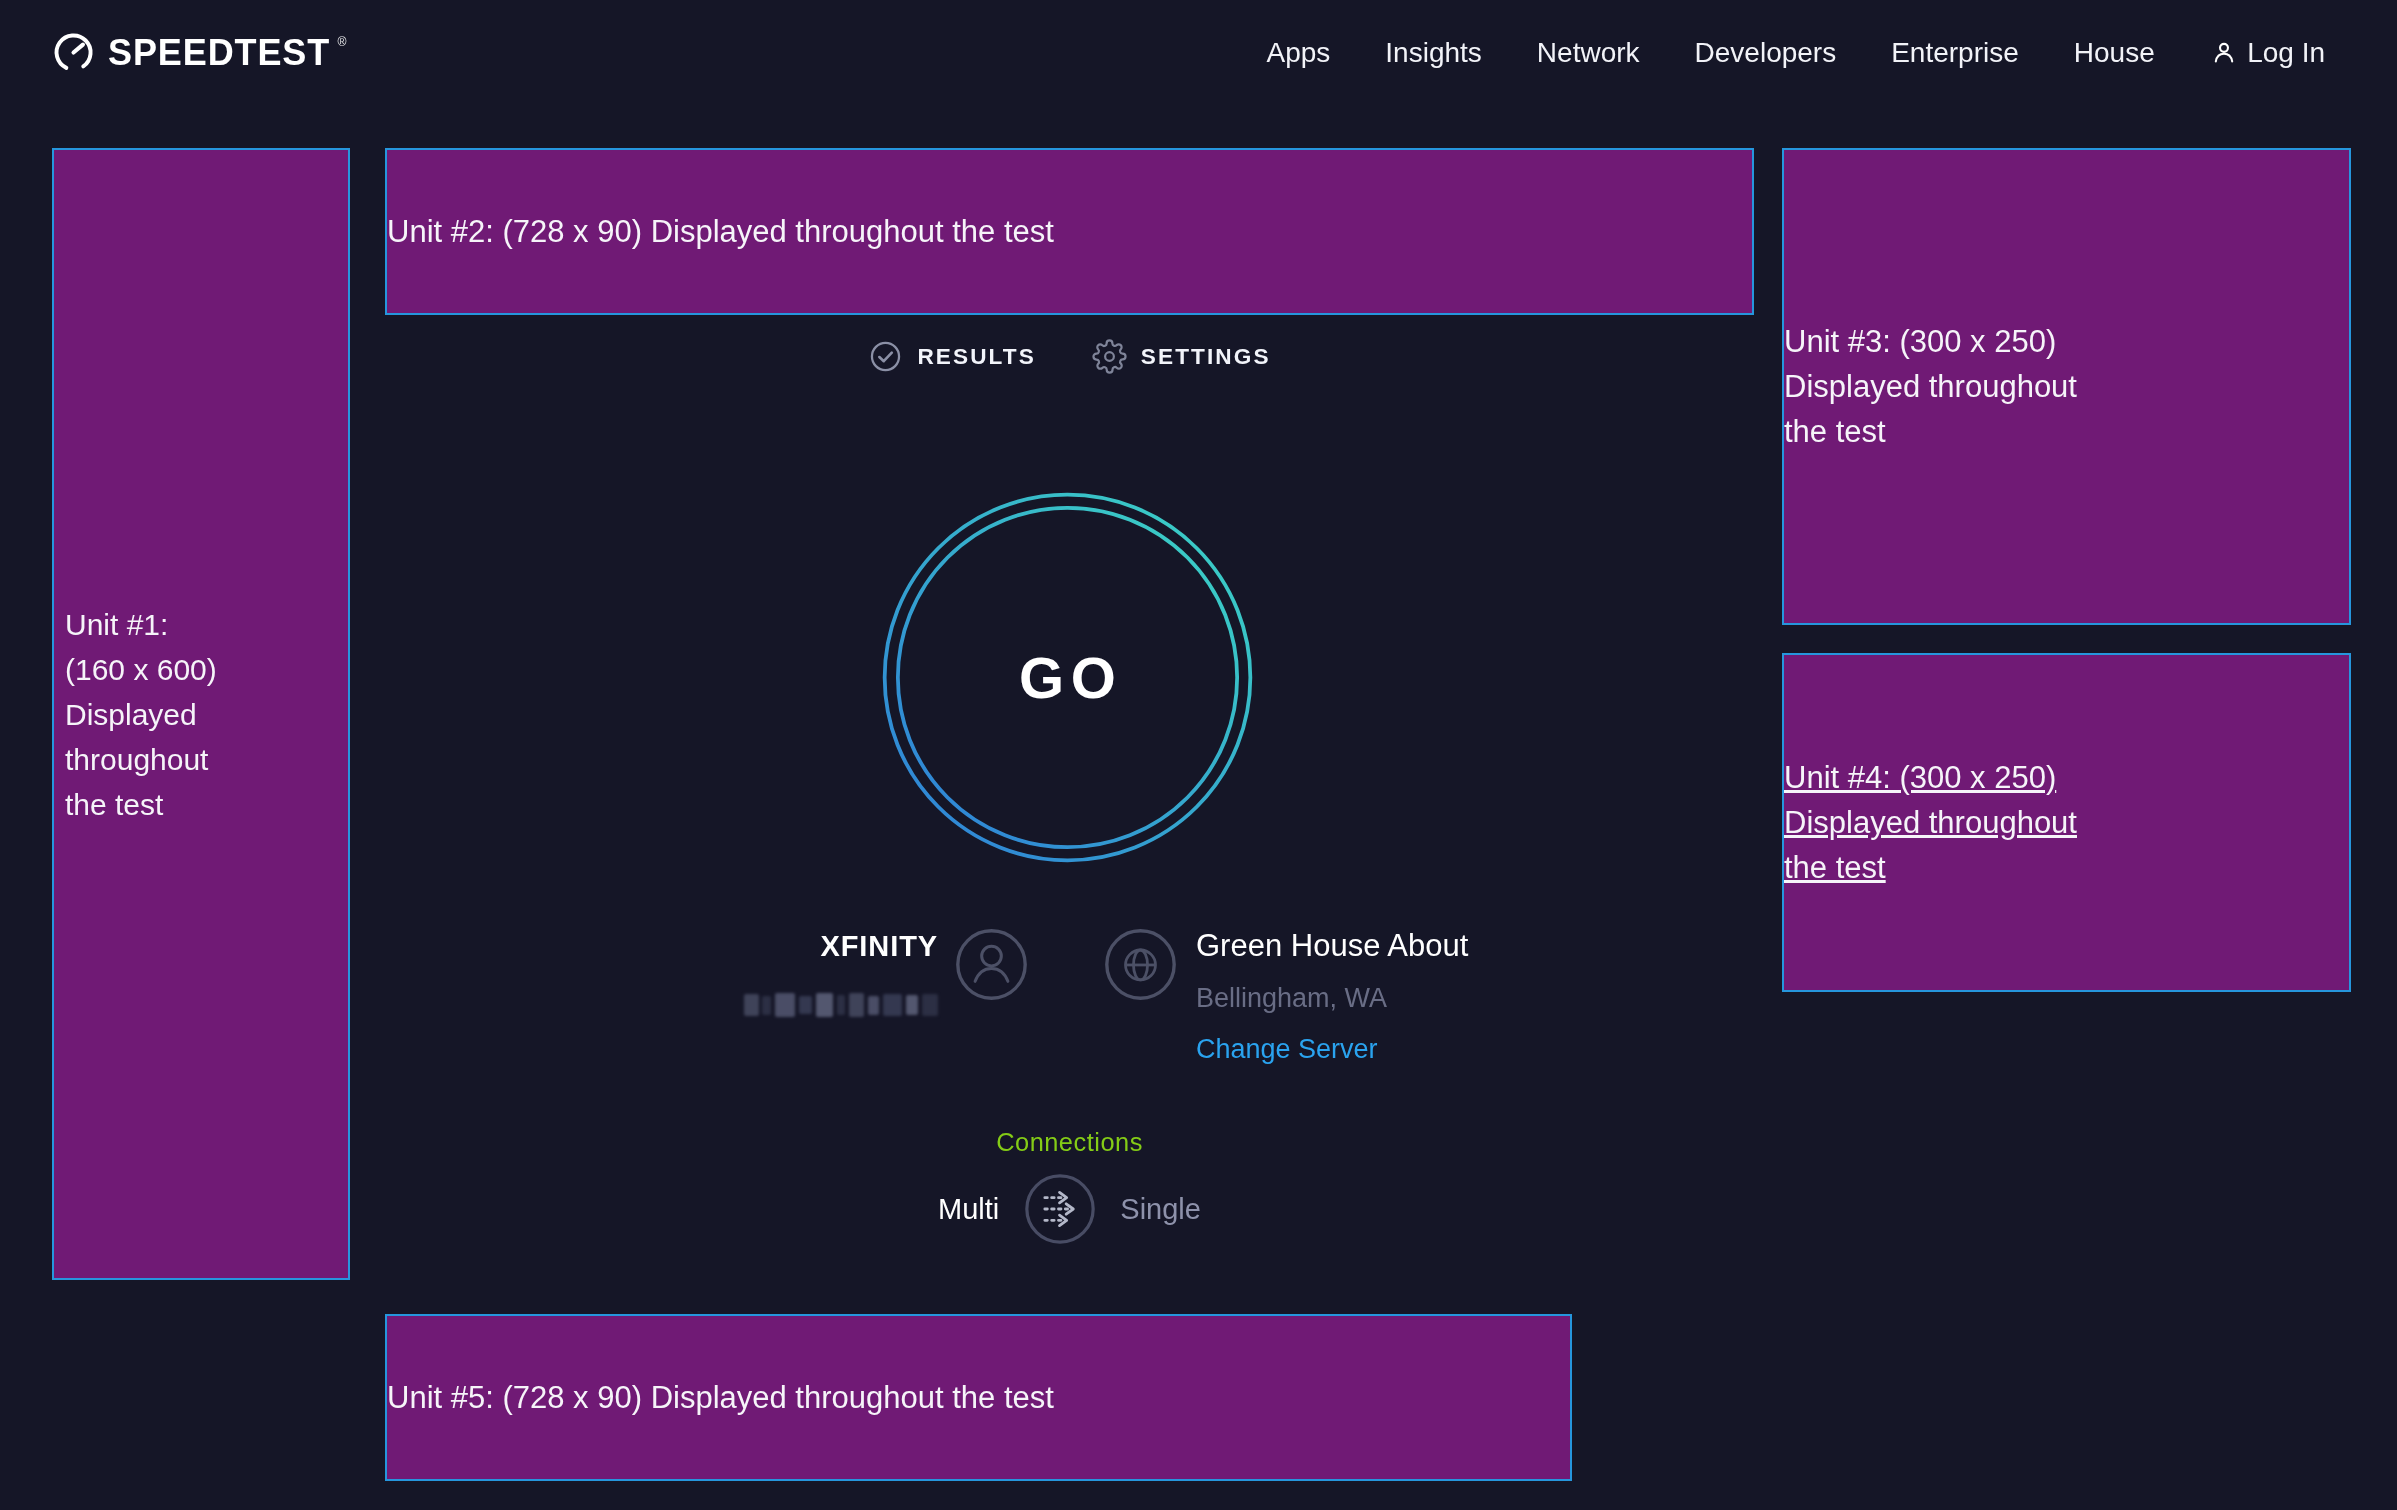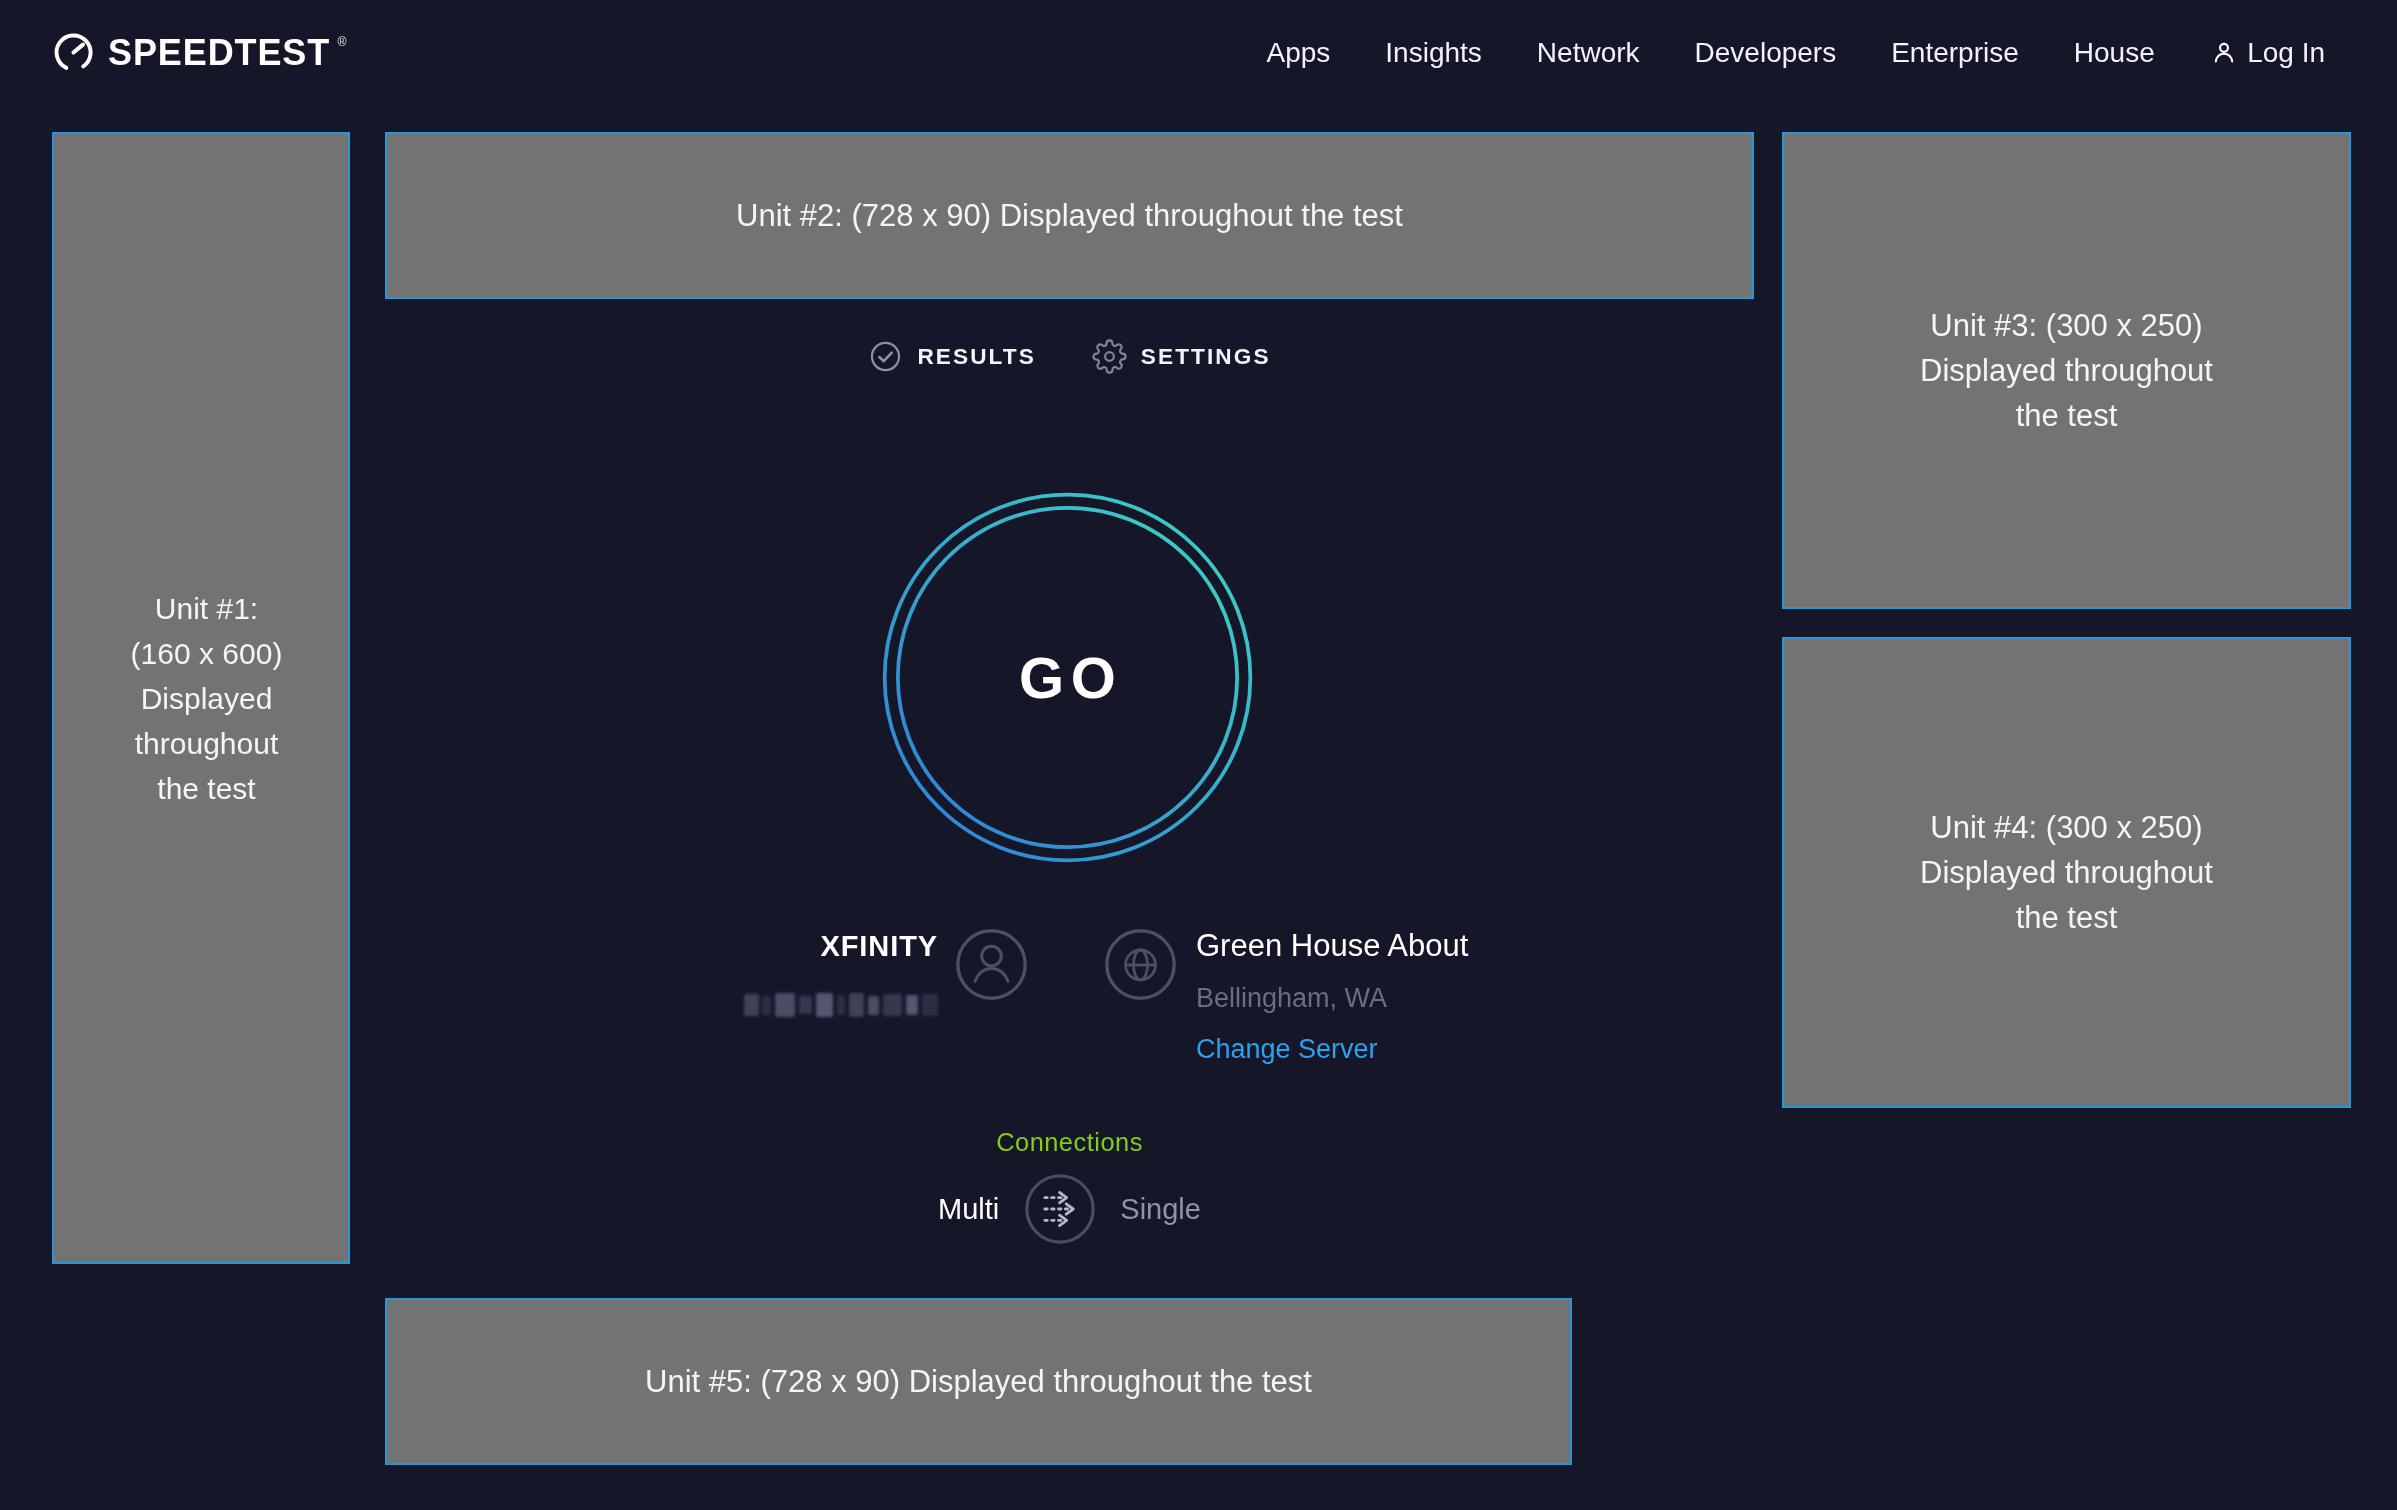--- a/index.html
+++ b/index.html
@@ -14,28 +14,28 @@
   .header { position:absolute; left:0; top:0; width:2397px; height:105px;padding-left:12px; }
   .logo { position:absolute; left:52px; top:31px; display:flex; align-items:center; gap:13px; cursor:pointer; }
   .logo-text { font-size:36px; font-weight:bold; letter-spacing:0.9px; color:#ffffff; }
   .logo-mark { font-size:12.2px; color:#ffffff; align-self:flex-start; margin:3.8px 0 0 -5.6px; opacity:.9; }
   .nav { position:absolute; right:72px; top:0; height:105px; display:flex; align-items:center; gap:55px; }
   .nav-link { font-size:28px; color:#f2f3f8; text-decoration:none; cursor:pointer; white-space:nowrap; }
   .login { display:flex; align-items:center; gap:9.4px; }
 
   
   .ad {
-    position:absolute; background:#737373; border:2.8px solid #2696dd;
-    display:flex; flex-direction:column; align-items:center; justify-content:center;
-    text-align:center; color:#f6f4f9; font-size:31px; line-height:45px; cursor:pointer;
+    position:absolute; background:#701a75; border:2.8px solid #2696dd;
+    display:flex; flex-direction:column; align-items:flex-start; justify-content:center;
+    text-align:center; color:#f6f4f9; font-size:31px; line-height:45px; cursor:pointer;margin-top:16px;
   }
   .ad-1 { left:52px;  top:132px;  width:298px;  height:1132px; font-size:30px;padding-left:11px; }
   .ad-2 { left:385px; top:132px;  width:1369px; height:167px; }
   .ad-3 { left:1782px; top:132px; width:569px;  height:477px; }
-  .ad-4 { left:1782px; top:637px; width:569px;  height:471px; }
+  .ad-4 { left:1782px; top:637px; width:569px;  height:339px;text-decoration:underline; }
   .ad-5 { left:385px; top:1298px; width:1187px; height:167px; }
 
   
   .tabs { position:absolute; left:385px; top:339px; width:1369px; display:flex; justify-content:center; gap:56px; }
   .tab { display:flex; align-items:center; gap:14px; cursor:pointer; }
   .tab-label { font-size:22.6px; font-weight:bold; letter-spacing:2.1px; color:#f2f4fa; }
 
   
   .go-button { position:absolute; left:879px; top:489px; width:377px; height:377px; border-radius:50%; cursor:pointer; }
   .go-button svg { position:absolute; left:0; top:0; }

